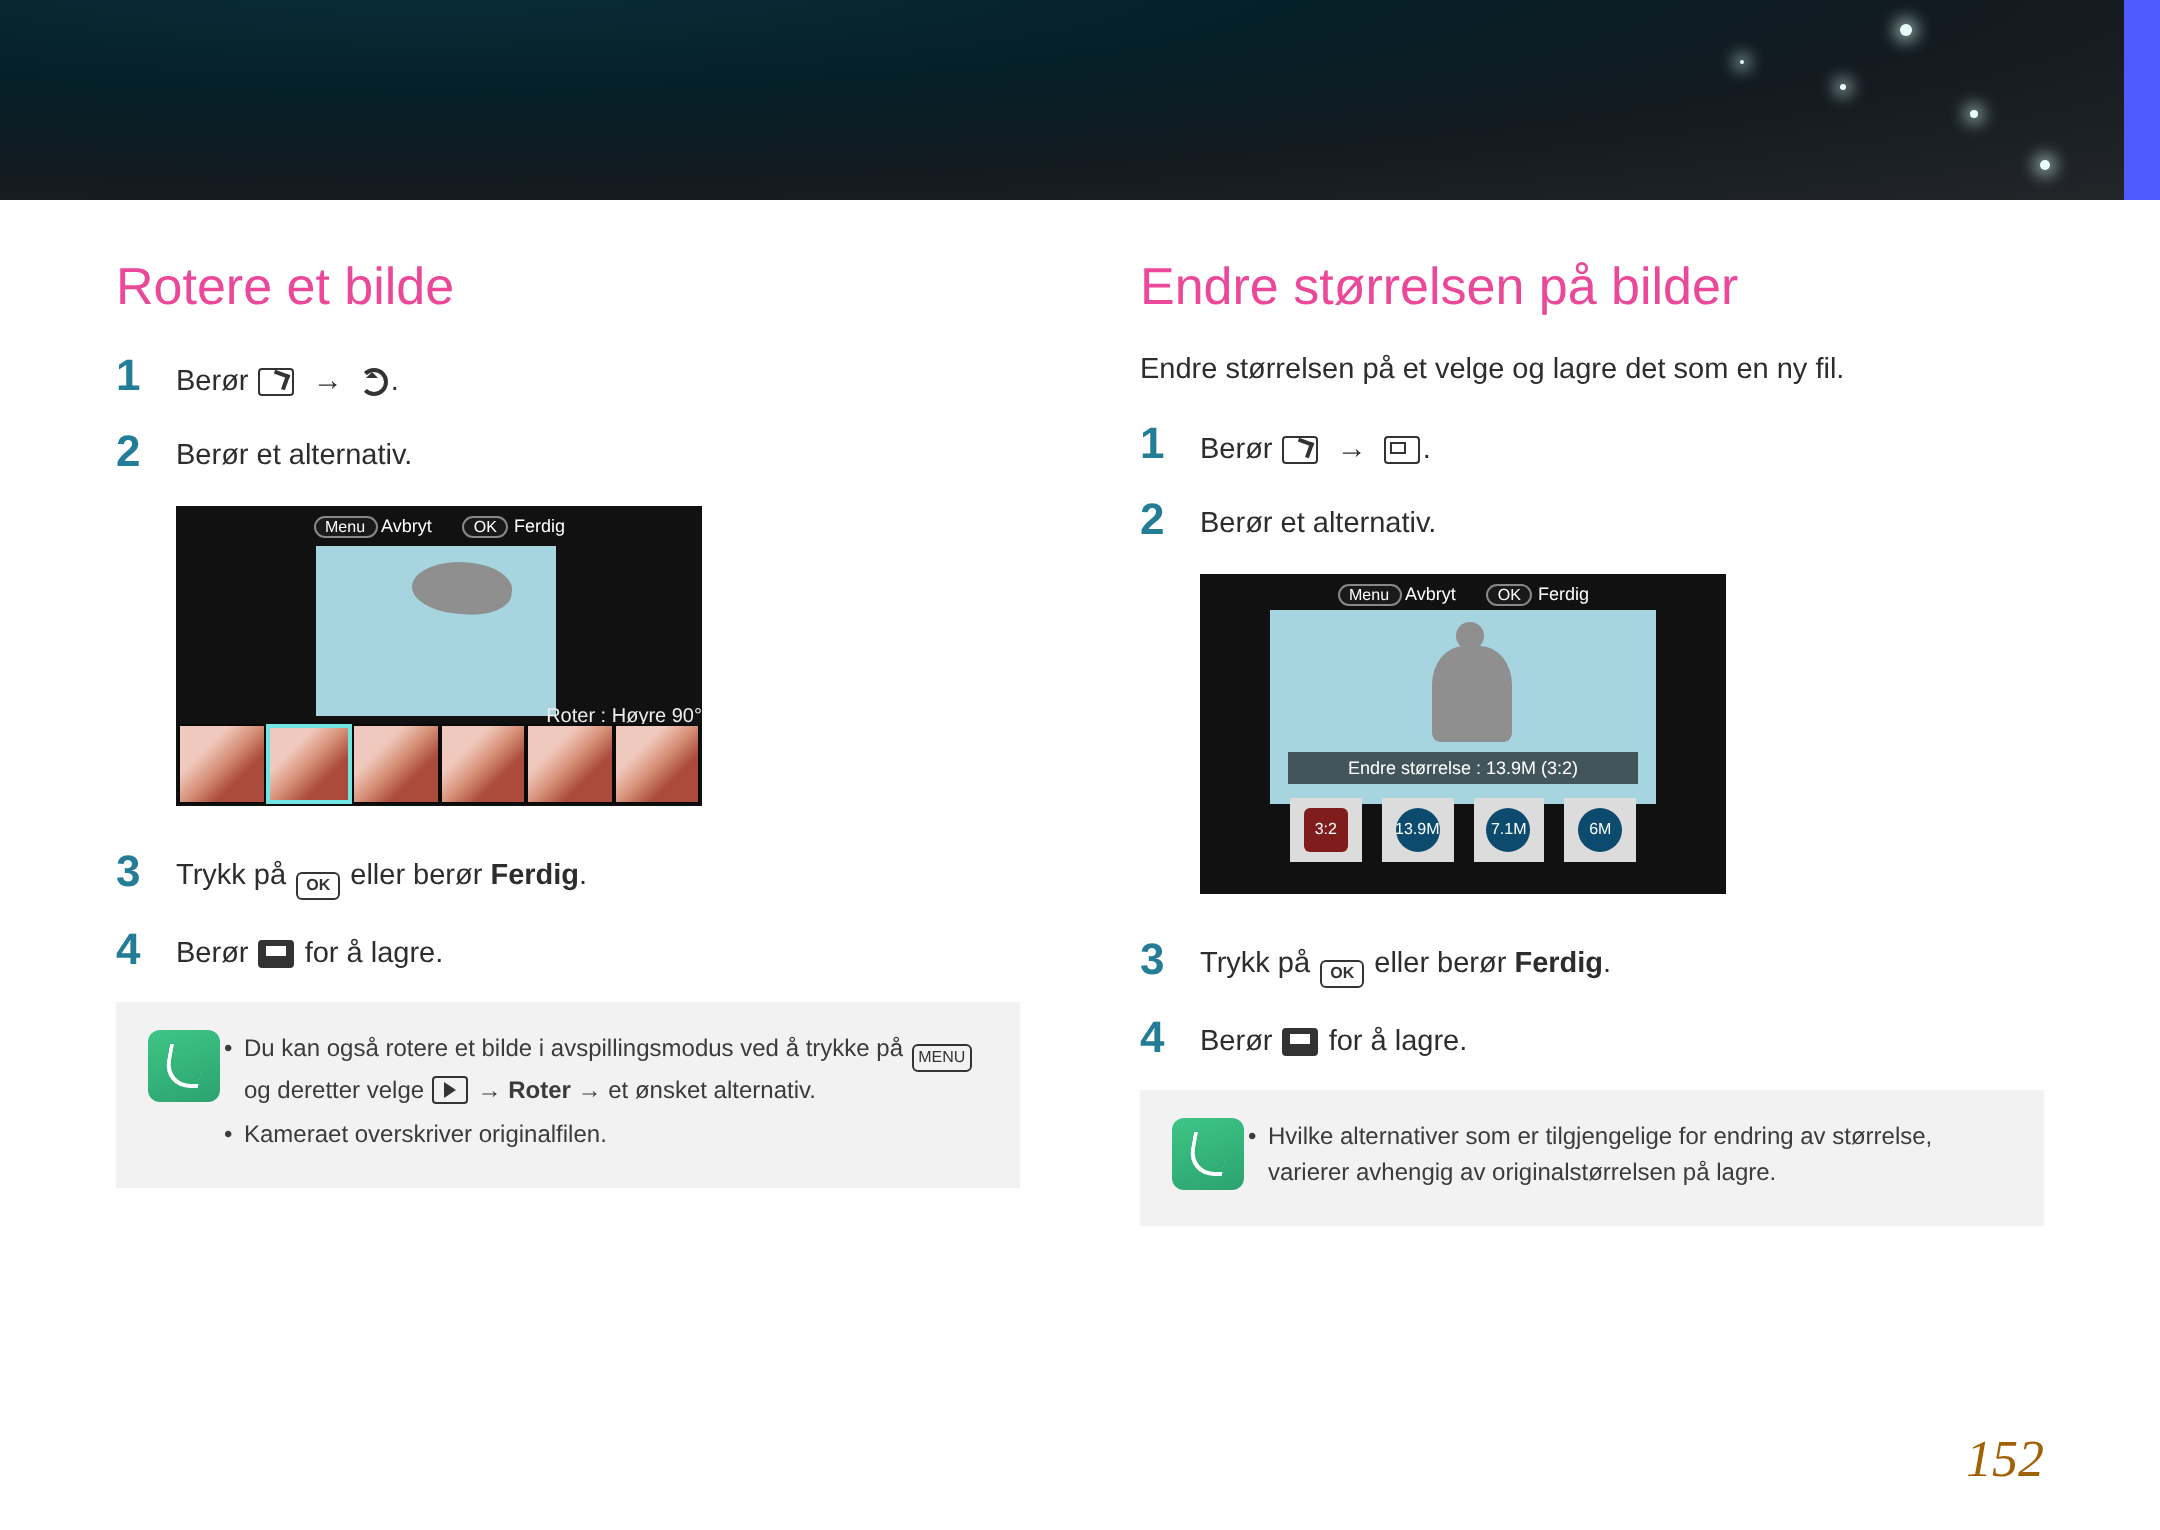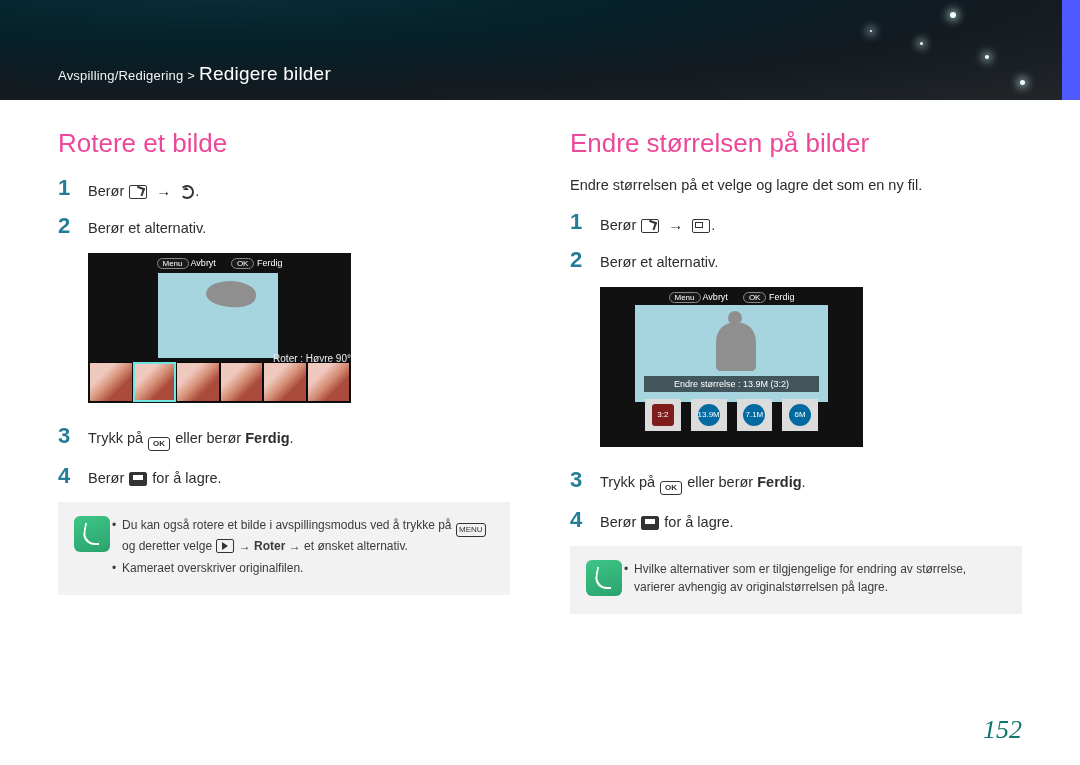--- a/index.html
+++ b/index.html
@@ -143,21 +143,21 @@
   }
   .sizeopts {
     position:absolute; left:45px; right:45px; bottom:10px; height:38px;
     display:flex; gap:10px; justify-content:space-between;
   }
   .sq {
     width:36px; height:32px; background:#dcdcdc; display:flex; align-items:center; justify-content:center;
   }
   .sq .inner {
     width:22px; height:22px; border-radius:50%;
-    background:#0369a1; color:#fff; font-size:8px; display:flex; align-items:center; justify-content:center;
+    background:#0c4a6e; color:#fff; font-size:8px; display:flex; align-items:center; justify-content:center;
   }
 
   
   .callout {
     display:flex; gap:2px; background:#f2f2f2; padding:14px 16px; margin:12px 0 0;
     align-items:flex-start;
   }
   .callout .badge {
     width:36px; height:36px; border-radius:6px;
     background: linear-gradient(160deg,#3fc587,#2aa36d); position:relative; flex:0 0 36px;
@@ -172,38 +172,34 @@
   .callout li {
     font-size:12px; color:#3b3b3b; line-height:1.5; position:relative; padding-left:10px; margin-bottom:4px;
   }
   .callout li::before{
     content:"•"; position:absolute; left:0; top:0;
   }
 
   .pagenum {
     position:absolute; right:58px; bottom:20px;
     font-family: Georgia, "Times New Roman", serif; font-style:italic;
-    font-size:26px; color:#0f766e;
+    font-size:26px; color:#a16207;
   }
 </style>
 </head>
 <body>
 
 <div class="header">
   <div class="side-tab"></div>
   <div class="sparkles">
     <div class="spark" style="width:6px;height:6px;left:260px;top:12px;"></div>
     <div class="spark" style="width:4px;height:4px;left:295px;top:55px;"></div>
     <div class="spark" style="width:3px;height:3px;left:230px;top:42px;"></div>
     <div class="spark" style="width:2px;height:2px;left:180px;top:30px;"></div>
     <div class="spark" style="width:5px;height:5px;left:330px;top:80px;"></div>
-  </div>
-  <div class="bc">
-    <span class="sm">Avspilling/Redigering &gt;</span>
-    <span class="lg">Redigere bilder</span>
   </div>
 </div>
 
 <div class="page">
 
   <div class="col">
     <h2 class="section-title">Rotere et bilde</h2>
 
     <div class="step">
       <div class="num">1</div>

